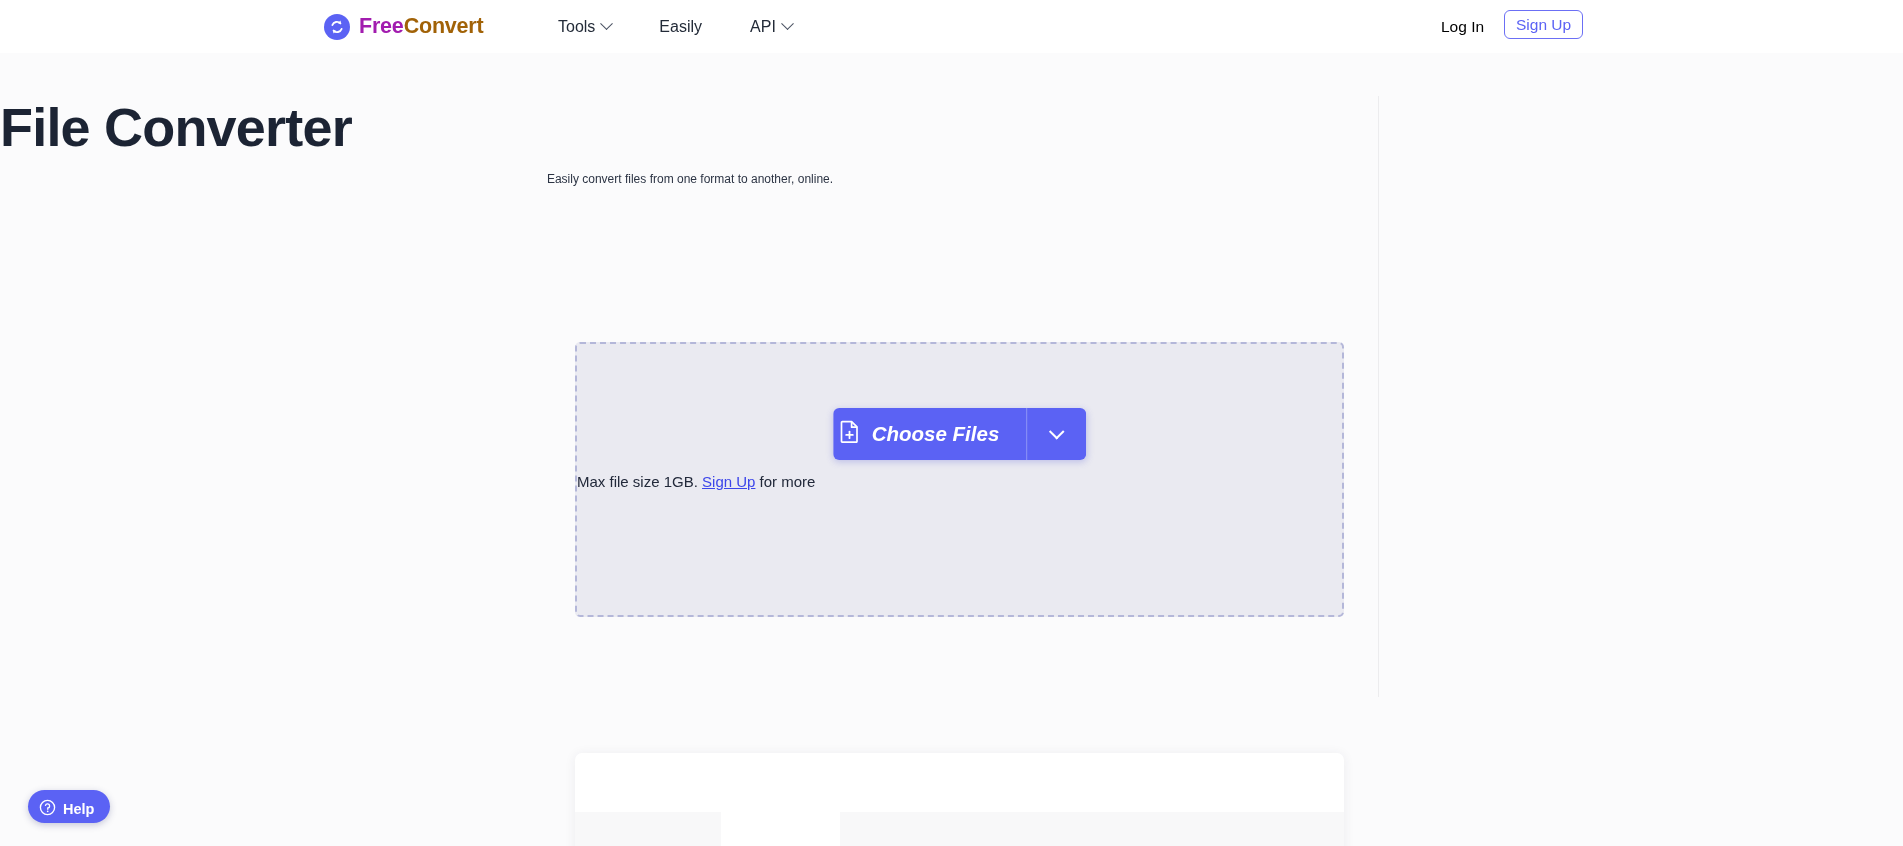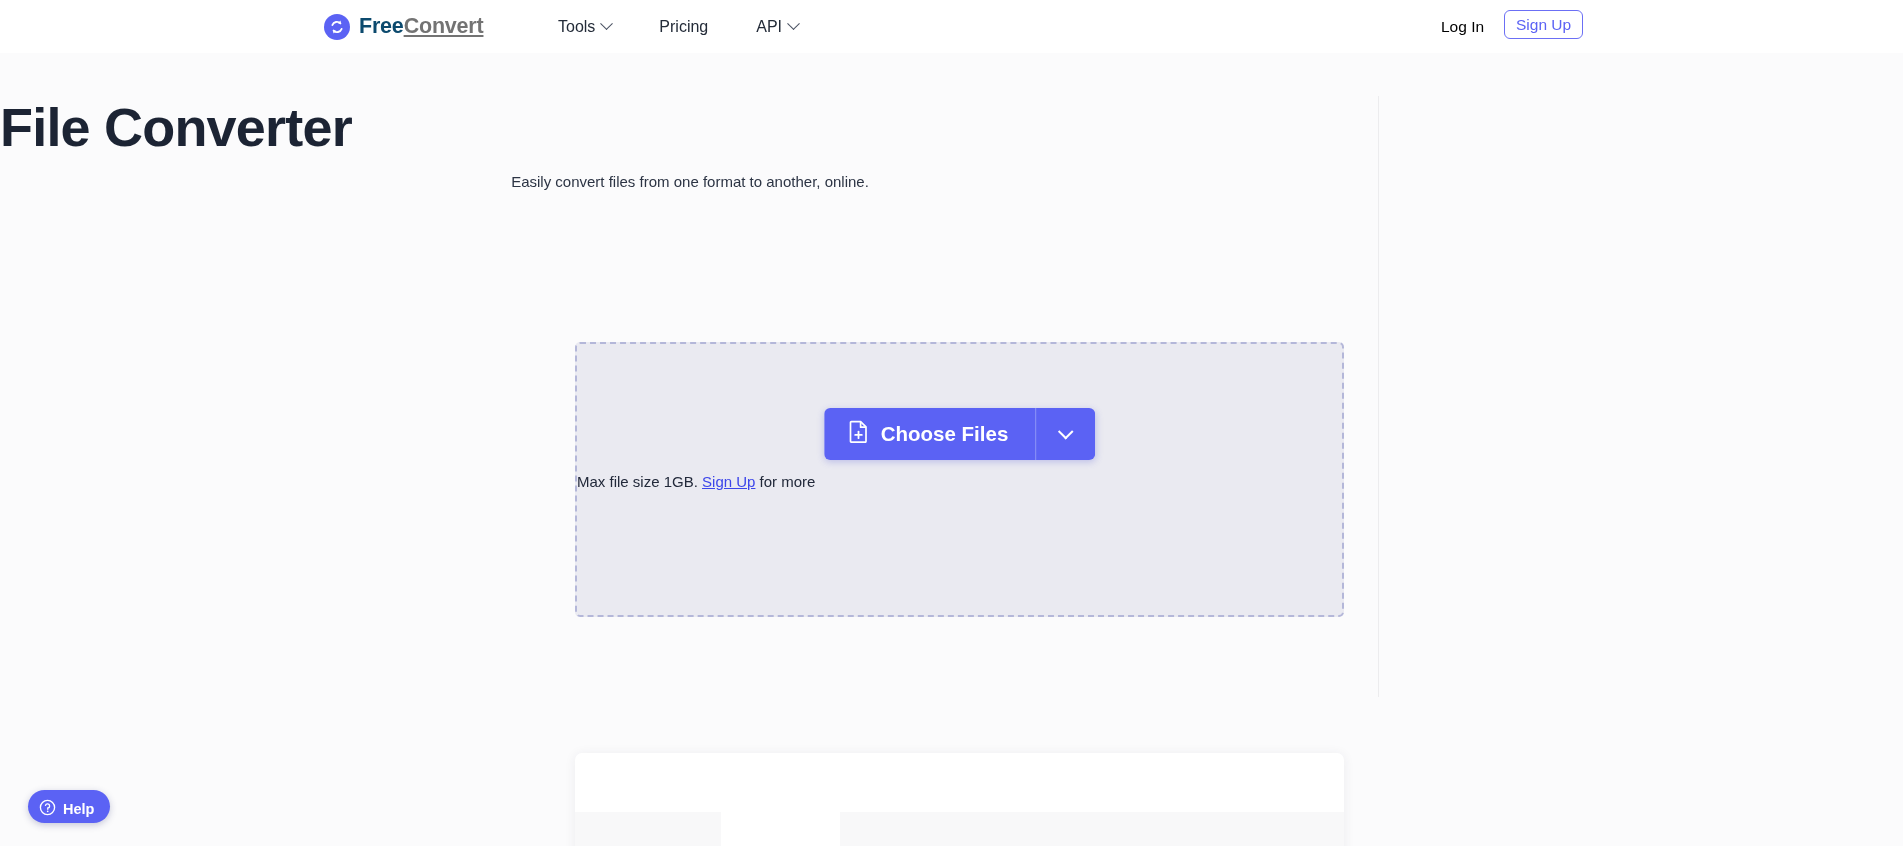--- a/index.html
+++ b/index.html
@@ -46,22 +46,22 @@
     justify-content: center;
     flex: none;
   }
   .brand-text {
     font-size: 21.5px;
     font-weight: 700;
     letter-spacing: -0.2px;
     white-space: nowrap;
     line-height: 1;
   }
-  .brand-text .b-free { color: #0c4a6e; }
-  .brand-text .b-convert { color: #737373; text-decoration: underline; }
+  .brand-text .b-free { color: #a21caf; }
+  .brand-text .b-convert { color: #a16207; }
 
   .nav {
     position: absolute;
     left: 558px;
     display: flex;
     align-items: center;
     gap: 48px;
   }
   .nav-item {
     display: flex;
@@ -154,21 +154,21 @@
     letter-spacing: -0.8px;
     color: #1c2434;
     line-height: 1.1;
   }
   .hero-sub {
     position: absolute;
     top: 172px;
     left: 0;
     width: 1380px;
     text-align: center;
-    font-size: 15px;
+    font-size: 12px;
     color: #2c3444;
     line-height: 1.3;
   }
 
   
   .dropzone {
     position: absolute;
     left: 575px;
     top: 342px;
     width: 769px;
@@ -189,27 +189,28 @@
     overflow: hidden;
     box-shadow: 0 2px 7px rgba(72,78,210,0.28);
   }
   .choose-btn {
     background: #5b62f4;
     border: none;
     color: #ffffff;
     font-family: "Liberation Sans", sans-serif;
     font-size: 20.5px;
     font-weight: 700;
-    padding: 0 27px 0 24px;
+    padding: 0 27px 0 6px;
     height: 52px;
     display: flex;
     align-items: center;
     gap: 12px;
     cursor: pointer;
     white-space: nowrap;
+    font-style: italic;
   }
   .choose-caret {
     background: #5b62f4;
     border: none;
     border-left: 1px solid #8a90f7;
     width: 60px;
     height: 52px;
     display: flex;
     align-items: center;
     justify-content: center;
@@ -316,21 +317,21 @@
       <span class="b-free">Free</span><span class="b-convert">Convert</span>
     </span>
   </a>
 
   <nav class="nav">
     <div class="nav-item">
       <span>Tools</span>
       <span class="chev"></span>
     </div>
     <div class="nav-item">
-      <span>Pricing</span>
+      <span>Easily</span>
     </div>
     <div class="nav-item">
       <span>API</span>
       <span class="chev"></span>
     </div>
   </nav>
 
 
   <a class="login-link" href="#">Log In</a>
   <button class="signup-btn">Sign Up</button>

